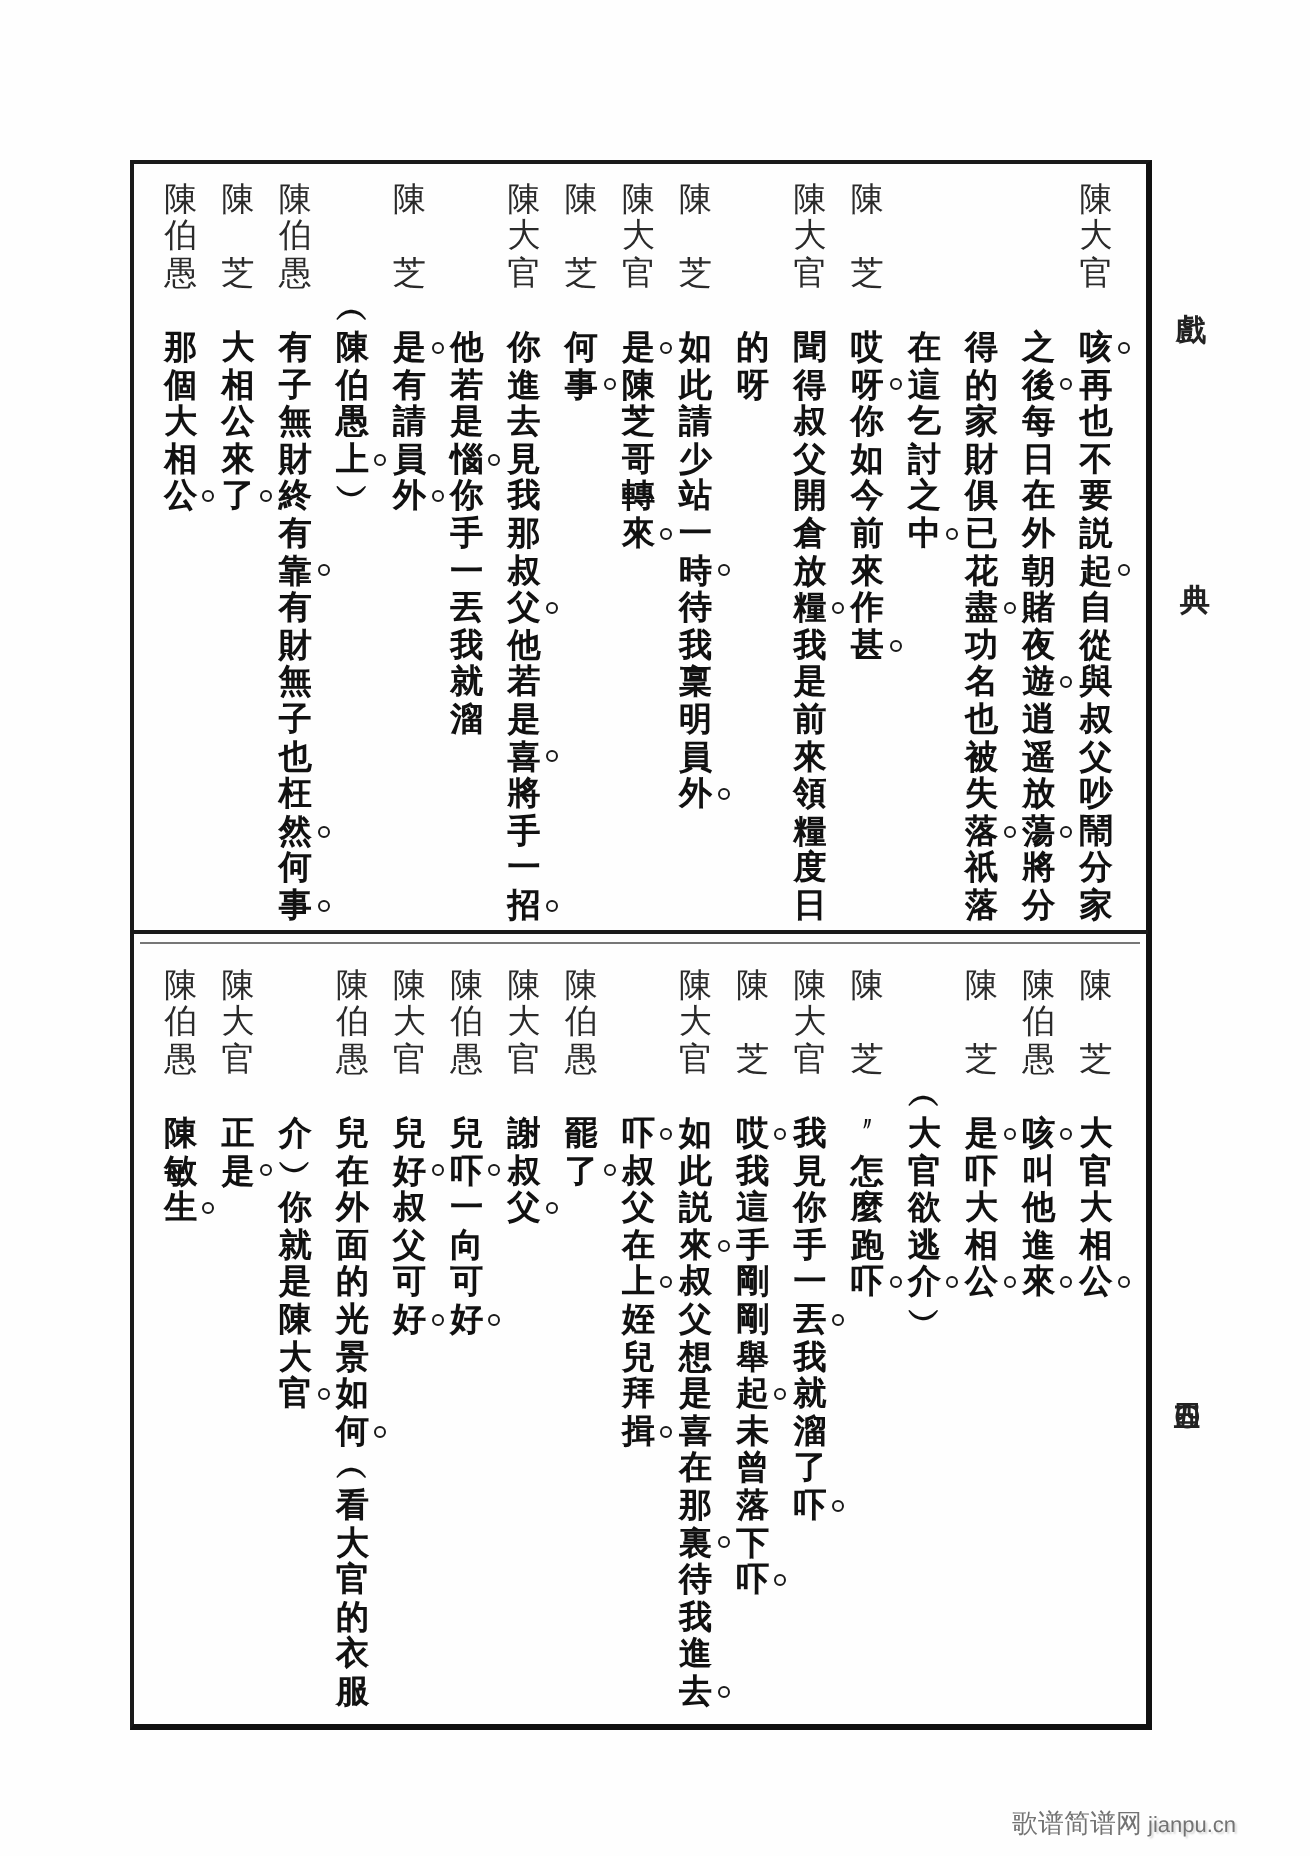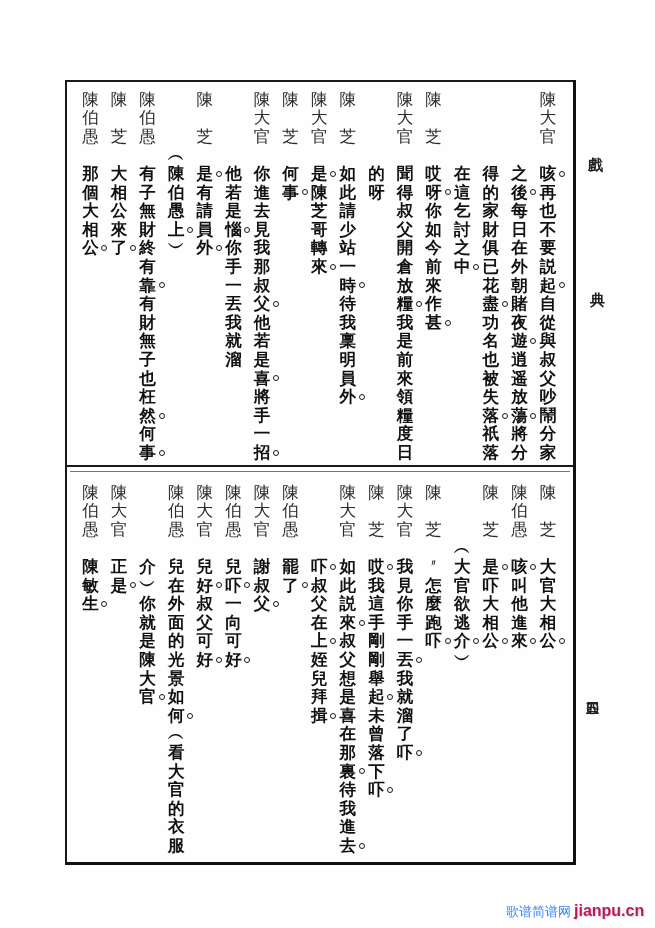--- a/index.html
+++ b/index.html
@@ -32,23 +32,23 @@
   .ch.dot::after { content: ""; position: absolute; left: calc(50% + 11px); top: calc(50% - 3.5px);
     width: 4px; height: 4px; border: 1.3px solid #1a1a1a; border-radius: 50%; background: transparent; }
 
   .head { position: absolute; font-size: 15px; font-weight: bold; color: #222; }
   .head.h1 { left: 588px; top: 156px; }
   .head.h2 { left: 590px; top: 291px; }
   .pnum { position: absolute; left: 585px; top: 692px; font-size: 13px; line-height: 14px;
     writing-mode: vertical-rl; text-orientation: upright; font-weight: bold; color: #222; }
 
   .wm { position: absolute; left: 506px; top: 901px; white-space: nowrap; }
-  .wm .cn { font-size: 13px; color: #3b82f6; font-family: "DejaVu Serif", serif; text-align: right; }
-  .wm .en { font-size: 16px; color: #be185d; font-family: "Liberation Sans", sans-serif;
-    margin-left: 3px; text-shadow: 1px 1px 1px rgba(0,0,0,0.15); font-weight: bold; }
+  .wm .cn { font-size: 13px; color: #737373; font-family: "DejaVu Serif", serif; text-align: right; }
+  .wm .en { font-size: 11px; color: #737373; font-family: "Liberation Sans", sans-serif;
+    margin-left: 3px; text-shadow: 1px 1px 1px rgba(0,0,0,0.15); }
 </style>
 </head>
 <body>
 
 <div class="frame"></div>
 <div class="divider"></div>
 <div class="divider2"></div>
 
 <section>
   <div class="col top c0">

